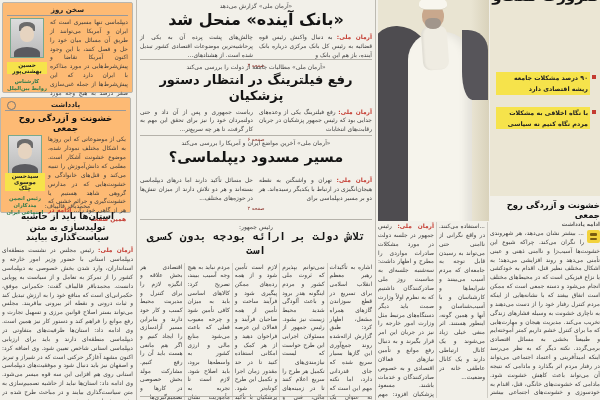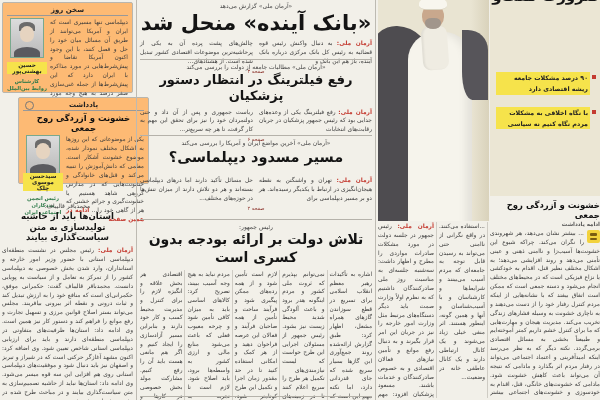--- a/index.html
+++ b/index.html
@@ -61,21 +61,21 @@
             <div class="face"></div>
             <div class="body"></div>
           </div>
         <span class="ylabel">حسین بهشتی‌پور</span>
         <div class="role">کارشناس روابط بین‌الملل</div>
       </div>
       <div class="bodytext"><span>دیپلماسی تنها مسیری است که ایران و آمریکا می‌توانند از طریق آن مسائل میان خود را حل و فصل کنند، با این وجود اکنون آمریکا تقاضا و پیش‌شرط‌هایی در مورد مذاکره با ایران دارد که این پیش‌شرط‌ها از جمله غنی‌سازی صفر درصد به هیچ وجه مورد پذیرش...</span> <span class="red">صفحه ۲</span></div>
     </div>
   </div>
 
-  <div class="box" style="left:18px;top:97px;width:131px;height:87px;">
+  <div class="box" style="left:0;top:97px;width:131px;height:116px;">
     <div class="boxhead"><span class="ring"></span><span>یادداشت</span></div>
     <div class="boxtitle">خشونت و آزردگی روح جمعی</div>
     <div style="overflow:hidden;">
       <div class="portrait-wrap">
         <div class="portrait">
             <div class="hair"></div>
             <div class="face"></div>
             <div class="body"></div>
           </div>
         <span class="ylabel">سیدحسن موسوی چلک</span>
@@ -88,21 +88,21 @@
   <div class="abs" style="left:2px;top:202px;width:131px;height:196px;">
     <div class="kicker">محمدباقر قالیباف:</div>
     <div class="headline" style="font-size:8.6px;margin:2px 2px 3px;">استان‌ها باید از حاشیه تولید‌سازی به متن سیاست‌گذاری بیایند</div>
     <div class="bodytext" style="height:160px;overflow:hidden;"><span class="red">آرمان ملی:</span> <span>رئیس مجلس در نشست منطقه‌ای دیپلماسی استانی با حضور وزیر امور خارجه و استانداران، وارد شدن بخش خصوصی به دیپلماسی کشور را از تمرکز به تعامل و از سیاست به پویایی دانست. محمدباقر قالیباف گفت: حکمرانی موفق، حکمرانی‌ای است که منافع خود را به ارزش تبدیل کند و ثبات درونی و نقطه اثر بیرونی بیافریند. مجلس می‌تواند بستر اصلاح قوانین مرزی و تسهیل تجارت و رفع موانع را فراهم کند و دستور کار نیز همین است. وی ادامه داد: استان‌ها ظرفیت‌های متفاوتی در دیپلماسی منطقه‌ای دارند و باید برای ارزیابی دیپلماسی استانی شاخص تعیین شود. وی اضافه کرد: اکنون مشهد آغازگر حرکتی است که در شیراز و تبریز و اصفهان نیز باید دنبال شود و موفقیت‌های دیپلماسی استانی روی هم افزایی این سه قوه میسر می‌شود. وی ادامه داد: استان‌ها نباید از حاشیه تصمیم‌سازی به متن سیاست‌گذاری بیایند و در مباحث طرح شده در نشست شیراز روشن شد...</span></div>
   </div>
 
   <div class="vline" style="left:136px;top:0;height:400px;"></div>
 
   <div class="abs" style="left:140px;top:2px;width:232px;">
     <div class="kicker">«آرمان ملی» گزارش می‌دهد</div>
-    <div class="headline" style="font-size:21px;margin:1px 0 3px;">«بانک آینده» منحل شد</div>
+    <div class="headline" style="font-size:16px;margin:1px 0 3px;">«بانک آینده» منحل شد</div>
     <div class="lead">
       <div class="col"><span class="red">آرمان ملی:</span> <span>به دنبال واکنش رئیس قوه قضائیه به رئیس کل بانک مرکزی درباره بانک آینده، باز هم این بانک و</span></div>
       <div class="col">چالش‌های پشت پرده آن به یکی از پرحاشیه‌ترین موضوعات اقتصادی کشور تبدیل شده است. از هشتادهای...</div>
     </div>
     <div class="pgmark">صفحه ۳</div>
   </div>
   <div class="hline" style="left:140px;top:59px;width:232px;"></div>
 
   <div class="abs" style="left:140px;top:63px;width:232px;">
     <div class="kicker">«آرمان ملی» مطالبات جامعه از دولت را بررسی می‌کند</div>
@@ -121,21 +121,21 @@
     <div class="lead">
       <div class="col"><span class="red">آرمان ملی:</span> <span>تهران و واشنگتن به نقطه هیجان‌انگیزی در ارتباط با یکدیگر رسیده‌اند. هر دو بر مسیر دیپلماسی برای</span></div>
       <div class="col">حل مسائل تأکید دارند اما درهای دیپلماسی بسته‌اند و هر دو تلاش دارند از میزان تنش‌ها در حوزه‌های مختلف...</div>
     </div>
     <div class="pgmark">صفحه ۲</div>
   </div>
   <div class="hline" style="left:140px;top:219px;width:232px;"></div>
 
   <div class="abs" style="left:140px;top:223px;width:232px;">
     <div class="kicker">رئیس جمهور:</div>
-    <div class="headline" style="font-size:14px;margin:1px 0 4px;">تلاش دولت بر ارائه بودجه بدون کسری است</div>
+    <div class="headline" style="font-size:11px;margin:1px 0 4px;font-family:Liberation Mono, monospace;">تلاش دولت بر ارائه بودجه بدون کسری است</div>
     <div class="cols5">اشاره به تأکیدات رهبر معظم انقلاب اسلامی برای تسریع در قطع سوزاندن گازهای همراه مشعل، اظهار کرد: طبق گزارش ارائه‌شده روند جمع‌آوری این گازها بسیار سریع شده که جای قدردانی دارد، اما نکته مهم این است که به عنوان یک ایرانی هرگز نمی‌توانم بپذیرم که ثروت ملی کشور و مردم اینگونه هدر برود و باعث آلودگی شدید محیط زیست نیز بشود. رئیس جمهور از مسئولان اجرایی این طرح خواست که لیست نیازمندی‌های تکمیل هر طرح را سریع اعلام کنند تا در زمینه‌های مالی، فنی و تجهیزات آنچه لازم است تأمین شود و از همه رده‌های ممکن پیگیری شود و فرآیند ساخت و تأمین از همه صاحبان فرآیند و فعالان این عرصه فراخوان دهید و از هر کمک و امکانی استفاده کنید تا در حد مقدور زمان اجرا و تکمیل این طرح کوتاه‌تر شود. پزشکیان با تأکید بر اینکه معیشت مردم نباید به هیچ وجه آسیب ببیند، تصریح کرد: کالاهای اساسی باید به میزان کافی تأمین شود و چرخه معیوب فعلی که باعث می‌شود منابع مالی و ارزی کشور به واسطه‌ها برود، باید اصلاح شود. لازم است تا تجربه به مأموریت نشان دهد که فعالان اقتصادی هر بخش علاقه و انگیزه لازم را برای کنترل و مدیریت محیط کسب و کار خود دارند و بنابراین مسیر آزادسازی را ایجاد کنیم و اگر هم مانعی هست باید آن را رفع کنیم. مشارکت مولد بخش خصوصی در کارها و تصمیم‌گیری‌ها چهارمین نکته مورد تأکید دکتر پزشکیان بود که درباره آن گفت: تمام تلاش‌های ما باید در مسیر تسهیل فرآیند تولید و رونق صادرات و برگشت ارز حاصل از صادرات به کشور باشد. ماده عنوان دولت باید توجه و تلاش‌مان به معیشت، سلامت، آموزش و امنیت مردم معطوف شود. رئیس جمهور با تأکید بر اینکه نکته مهم دیگر این است که تلاش و راهبرد ما این باشد که لایحه بودجه را بدون کسری به مجلس تحویل دهیم، خاطرنشان کرد: برای تحقق این مسئله همه وزرا و خزانه هماهنگ شوند و هر وزارتخانه چقدر باید هزینه‌های جاری‌اش را با آگاهی، تعهد و اجرای انضباط مالی جدی در دنبال کنیم. باید ببینیم هر دستگاهی چه بخش‌هایی را چه در تهران و چه در استان‌ها می‌توانند انجام کنند. همچنین رئیس جمهور ها...</div>
   </div>
   <div class="hline" style="left:140px;top:396px;width:232px;"></div>
 
   <div class="vline" style="left:375px;top:0;height:400px;"></div>
 
   <div class="abs photo" style="left:378px;top:0;width:111px;height:221px;">
     <div class="shade"></div>
     <div class="cloak"></div>
     <div class="robe"></div>

